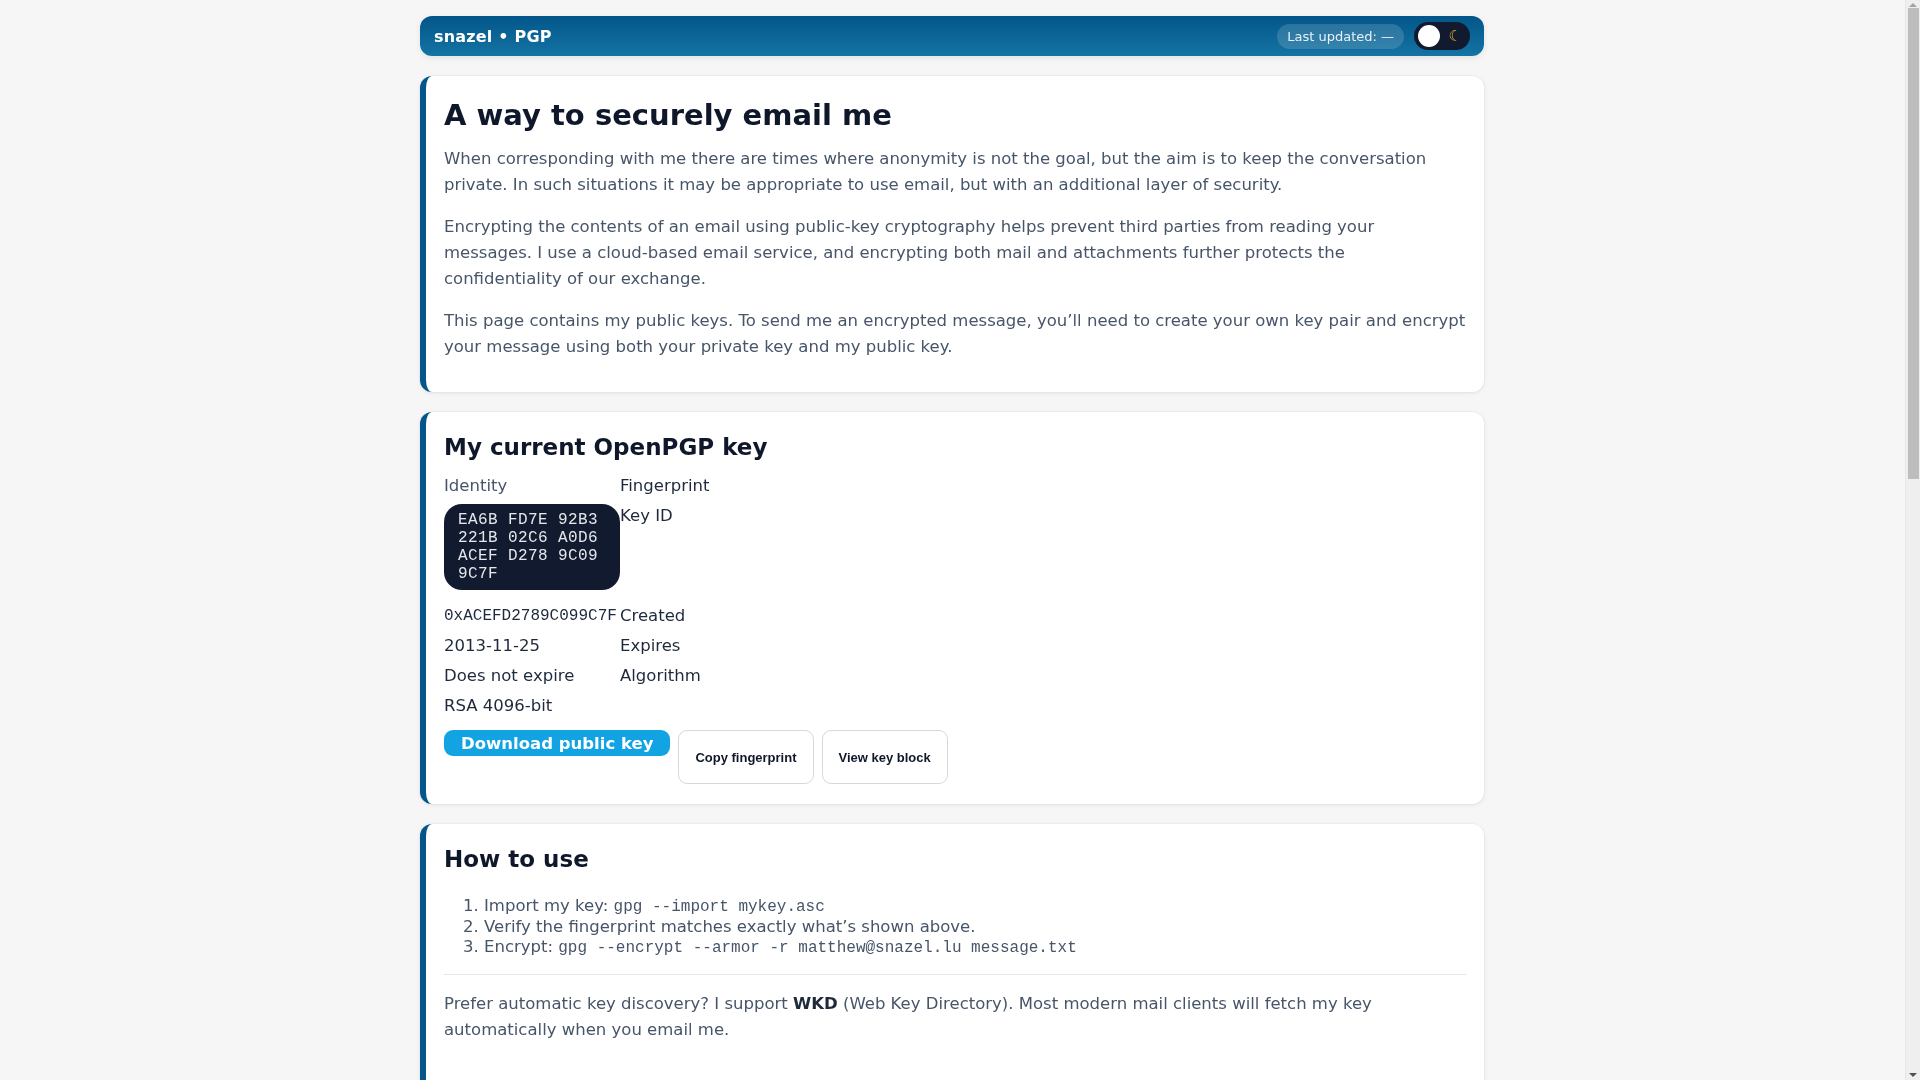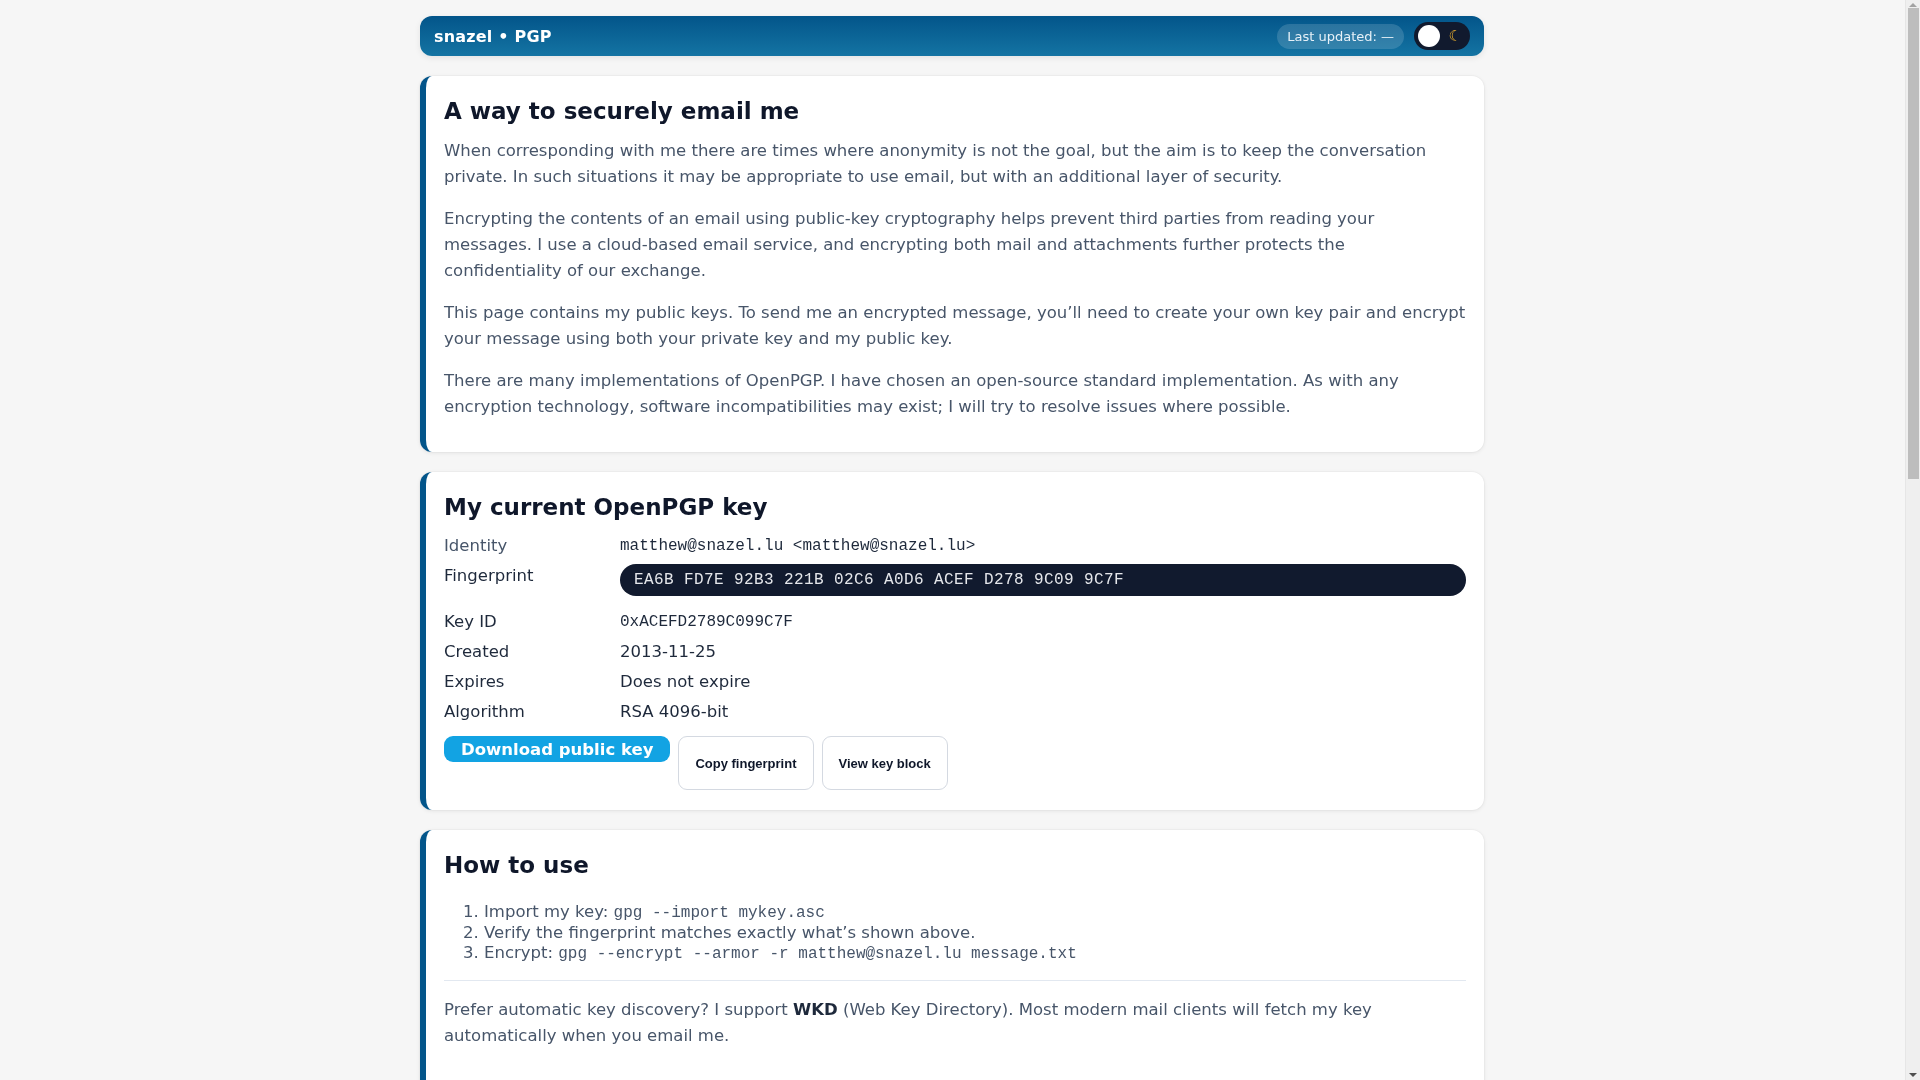--- a/index.html
+++ b/index.html
@@ -63,21 +63,21 @@
   }
   .card {
     margin-top: 20px;
     background: #ffffff;
     border-radius: 12px;
     border-left: 6px solid #03558a;
     box-shadow: 0 1px 4px rgba(0,0,0,0.08), 0 0 0 1px rgba(0,0,0,0.02);
     padding: 22px 18px 20px 18px;
   }
   .card h1 {
-    font-size: 23px;
+    font-size: 29px;
     font-weight: bold;
     color: #0f172a;
     margin-bottom: 14px;
   }
   .card h2 {
     font-size: 23px;
     font-weight: bold;
     color: #0f172a;
     margin-bottom: 14px;
   }
@@ -186,28 +186,26 @@
         <span class="moon">☾</span>
       </div>
     </div>
   </header>
 
   <section class="card intro">
     <h1>A way to securely email me</h1>
     <p>When corresponding with me there are times where anonymity is not the goal, but the aim is to keep the conversation private. In such situations it may be appropriate to use email, but with an additional layer of security.</p>
     <p>Encrypting the contents of an email using public-key cryptography helps prevent third parties from reading your messages. I use a cloud-based email service, and encrypting both mail and attachments further protects the confidentiality of our exchange.</p>
     <p>This page contains my public keys. To send me an encrypted message, you’ll need to create your own key pair and encrypt your message using both your private key and my public key.</p>
-    <p>There are many implementations of OpenPGP. I have chosen an open-source standard implementation. As with any encryption technology, software incompatibilities may exist; I will try to resolve issues where possible.</p>
   </section>
 
   <section class="card">
     <h2>My current OpenPGP key</h2>
     <div class="kv">
       <div class="k muted">Identity</div>
-      <div class="v mono">matthew@snazel.lu &lt;matthew@snazel.lu&gt;</div>
 
       <div class="k">Fingerprint</div>
       <div class="fp">EA6B FD7E 92B3 221B 02C6 A0D6 ACEF D278 9C09 9C7F</div>
 
       <div class="k">Key ID</div>
       <div class="v mono">0xACEFD2789C099C7F</div>
 
       <div class="k">Created</div>
       <div class="v">2013-11-25</div>
 

